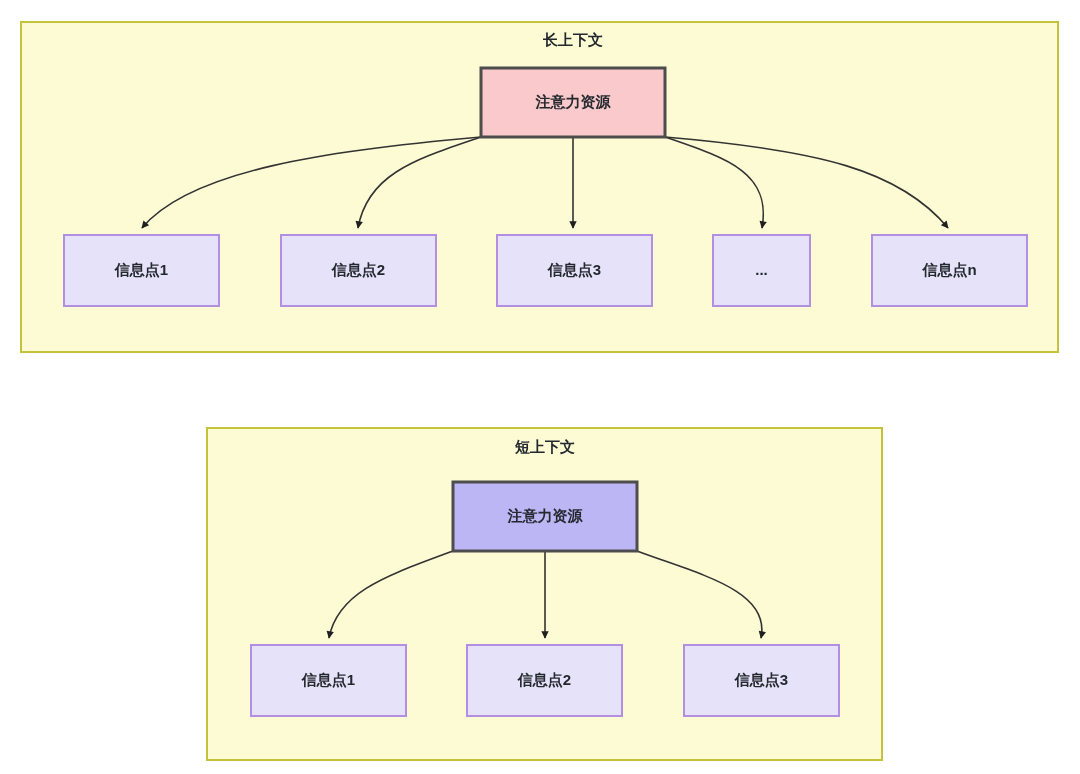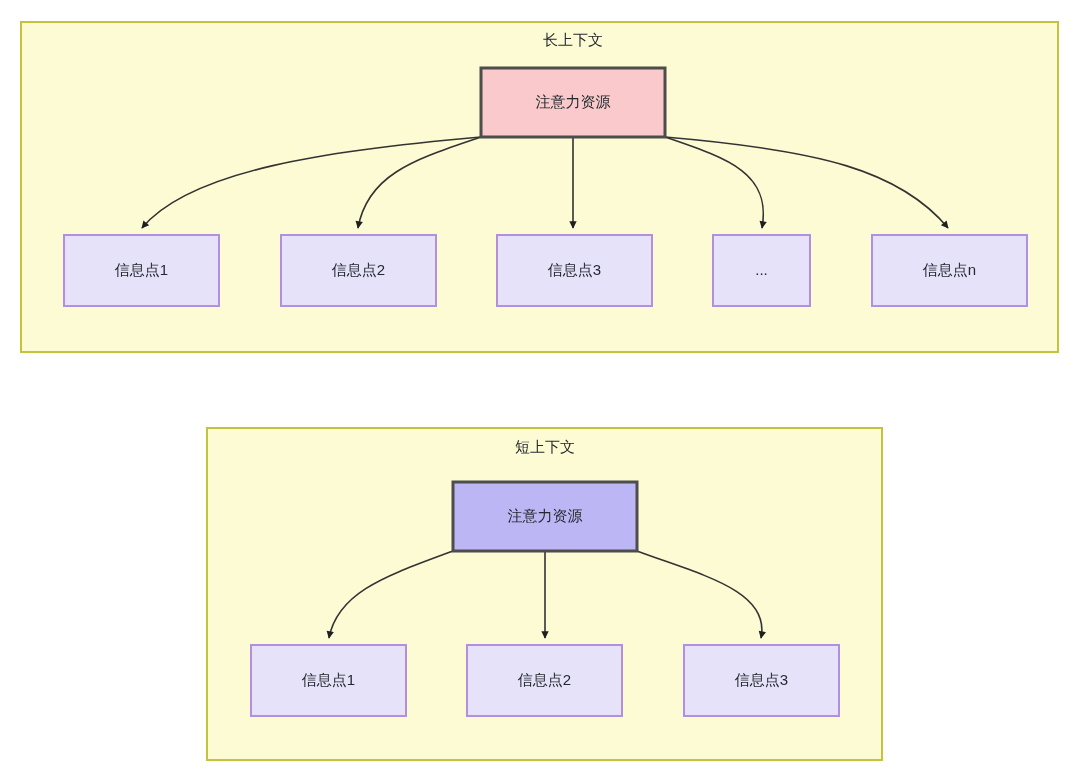--- a/index.html
+++ b/index.html
@@ -12,20 +12,21 @@
     height: 774px;
     font-family: "Liberation Sans", "DejaVu Sans", sans-serif;
     position: relative;
     overflow: hidden;
   }
   #stage {
     position: absolute;
     left: 0; top: 0;
     width: 944px;
     height: 774px;
+    font-weight: bold;
   }
   svg#diagram {
     position: absolute;
     left: 0; top: 0;
     width: 1080px;
     height: 774px;
     display: block;
   }
   .group-frame {
     fill: #fdfbd4;

